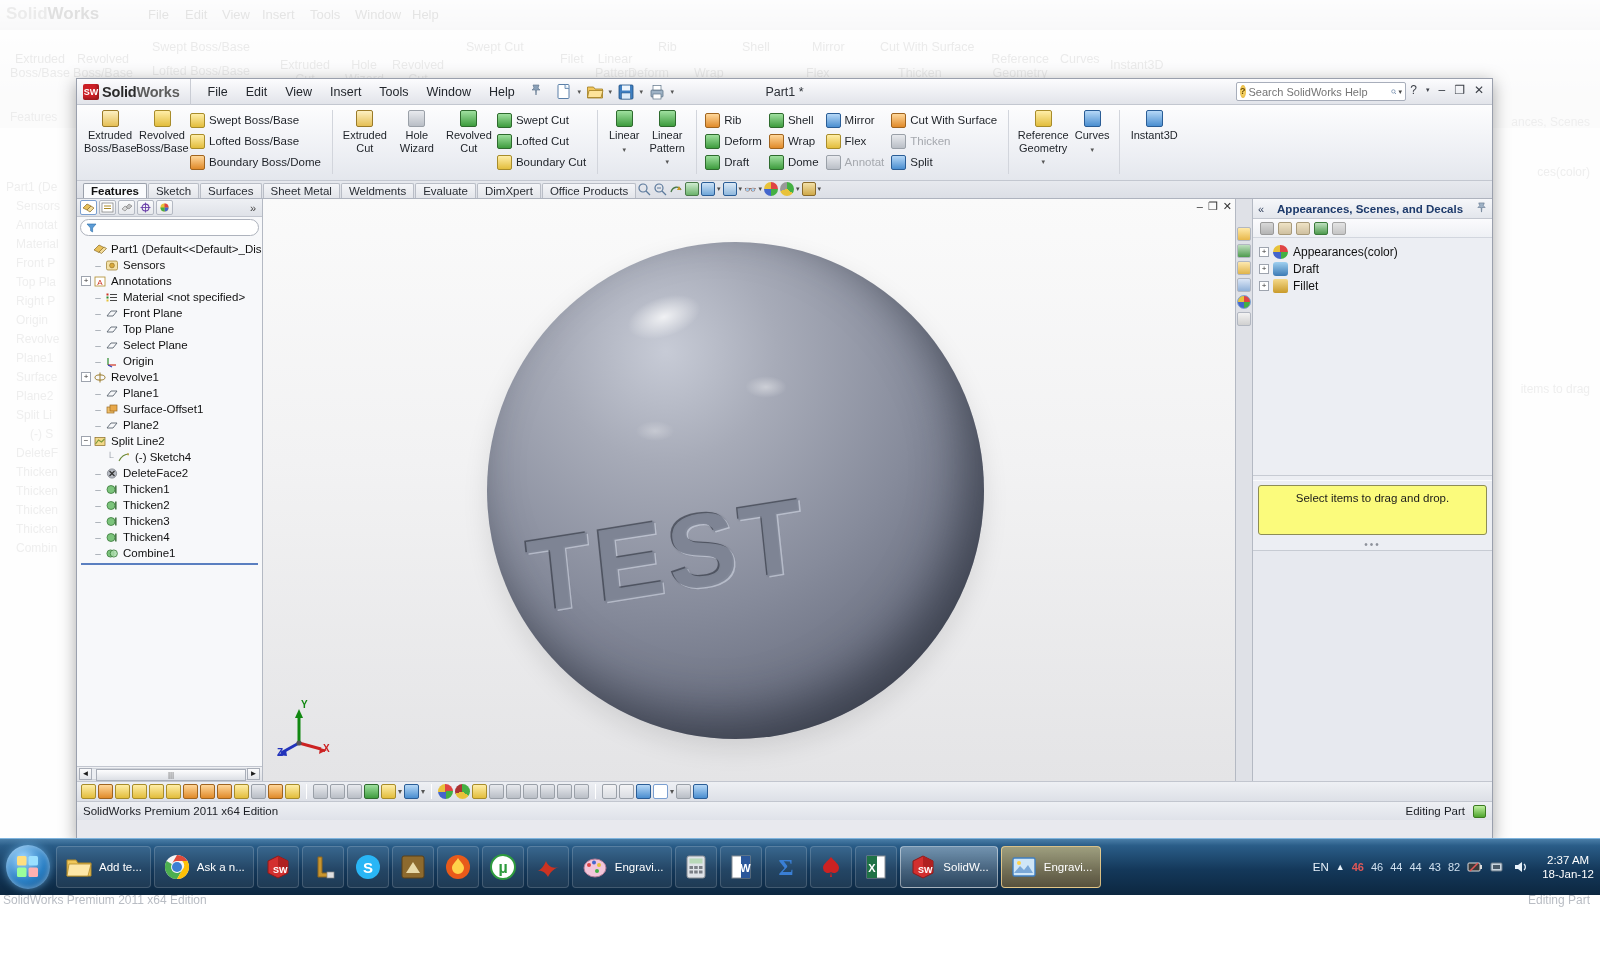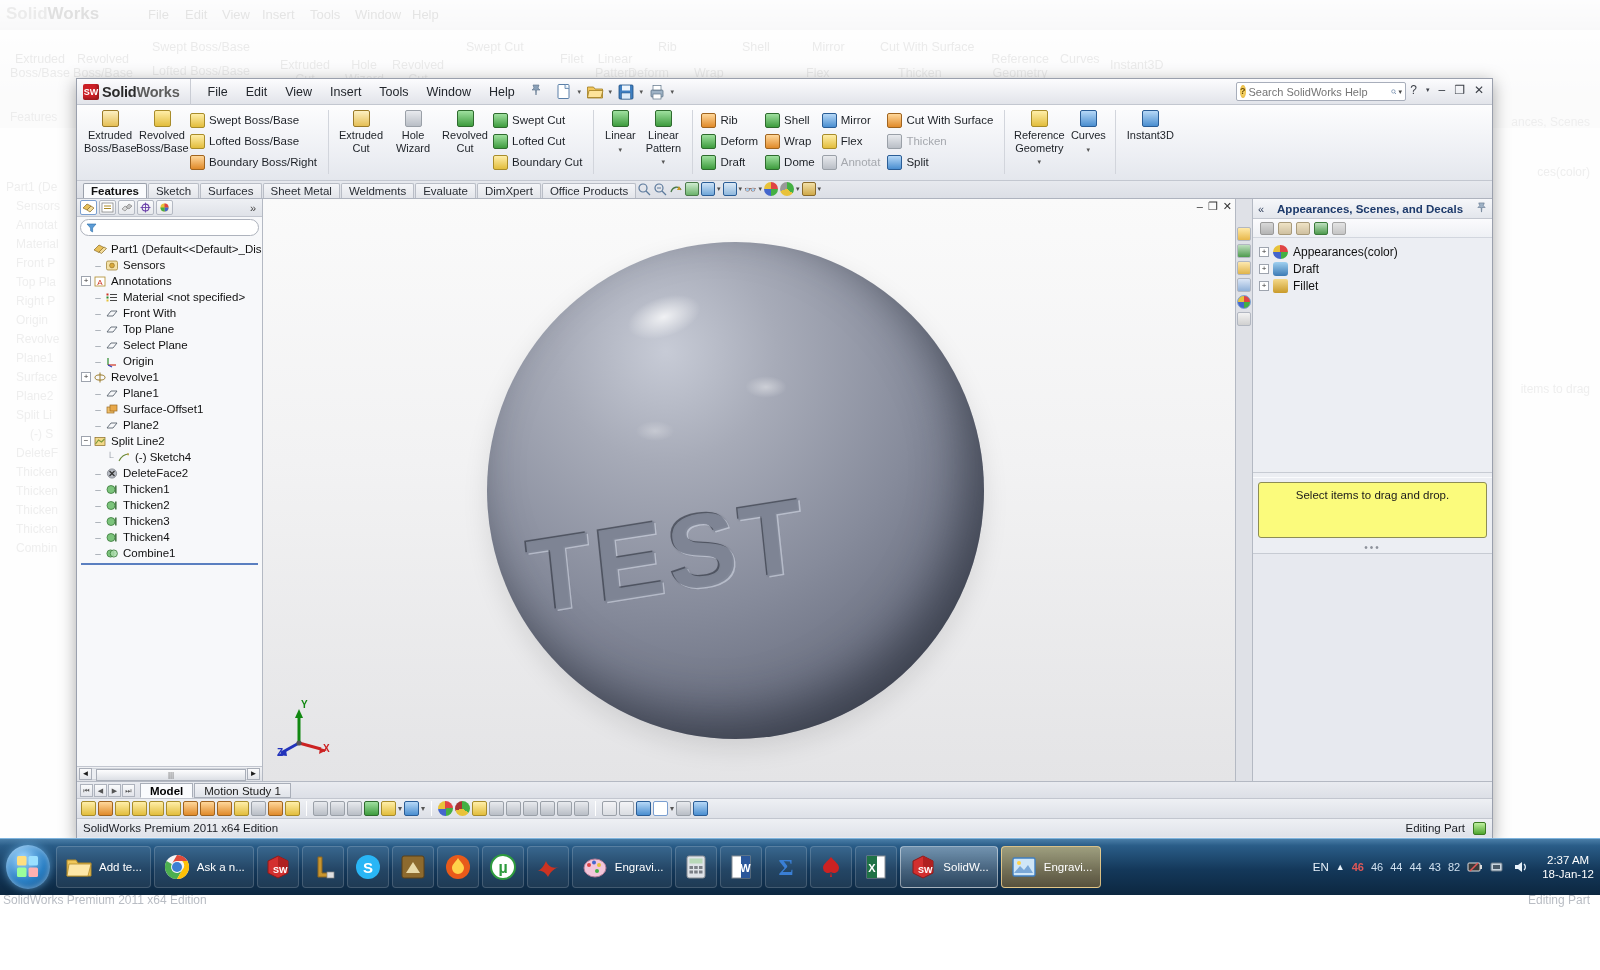--- a/index.html
+++ b/index.html
@@ -204,21 +204,21 @@
   .tp-chev{font-size:11px;color:#33425e;cursor:default;}
   .tp-title{flex:1;text-align:center;font-size:11.5px;font-weight:bold;color:#1d3a6b;}
   .tp-pin{font-size:11px;color:#33425e;cursor:default;}
   .tp-tools{height:19px;display:flex;align-items:center;gap:4px;padding:0 7px;
     background:linear-gradient(#fbfbfd,#eef0f4);border-bottom:1px solid #d2d6de;}
   .tp-tool{width:14px;height:13px;border-radius:2px;cursor:default;}
   .tp-tree{flex:1;background:#eceef3;padding:5px 0 0 6px;}
   .tp-row{display:flex;align-items:center;height:17px;font-size:12px;color:#111;cursor:default;}
   .tp-sep{height:6px;border-top:1px solid #c7cbd3;border-bottom:1px solid #fafbfd;margin-top:2px;}
   .dragbox{
-    margin:4px 5px;height:56px;background:#fbfb7c;border:1px solid #8d8d55;border-radius:3px;
+    margin:4px 5px;height:50px;background:#fbfb7c;border:1px solid #8d8d55;border-radius:3px;
     font-size:11.5px;color:#1a1a1a;text-align:center;padding-top:6px;
   }
   .tp-dots{text-align:center;font-size:10px;color:#8d919a;letter-spacing:2px;height:11px;}
   .tp-bot{flex:1;background:#e7e9ef;border-top:1px solid #c7cbd3;}
 
   
   .doc-tabs{
     height:17px;background:linear-gradient(#e9ebf0,#dcdfe6);border-top:1px solid #b4b9c3;
     display:flex;align-items:center;padding-left:3px;gap:1px;
   }
@@ -393,20 +393,21 @@
         <div class="qat-btn">
           <svg width="20" height="20" viewBox="0 0 20 20">
               <rect x="4" y="8" width="12" height="7" rx="1" fill="#9fb3c6" stroke="#5d7388" stroke-width=".8"></rect>
               <rect x="6" y="3.5" width="8" height="4.5" fill="#fff" stroke="#5d7388" stroke-width=".7"></rect>
               <rect x="6" y="12" width="8" height="5" fill="#fff" stroke="#5d7388" stroke-width=".7"></rect>
             </svg>
         </div>
         <div class="qat-arrow">▾</div>
       </div>
     </div>
+    <div class="title-doc">Part1 *</div>
     <div class="search-wrap">
       <div class="help-icon-y">?</div>
       <input type="text" placeholder="Search SolidWorks Help" style="">
       <svg class="mag" viewBox="0 0 14 14">
           <circle cx="5.6" cy="5.6" r="4" fill="none" stroke="#3b5e8c" stroke-width="1.2"></circle>
           <line x1="8.6" y1="8.6" x2="12.5" y2="12.5" stroke="#3b5e8c" stroke-width="1.4"></line>
         </svg>
       <span style="font-size:7px;color:#444;margin-left:2px;">▾</span>
     </div>
     <div class="win-ctrls">
@@ -435,21 +436,21 @@
         <div class="small-btn">
             <span class="g sm ylw"></span>
             <span>Swept Boss/Base</span>
           </div>
         <div class="small-btn">
             <span class="g sm ylw"></span>
             <span>Lofted Boss/Base</span>
           </div>
         <div class="small-btn">
             <span class="g sm ora"></span>
-            <span>Boundary Boss/Right</span>
+            <span>Boundary Boss/Dome</span>
           </div>
       </div>
     </div>
     <div class="rsep"></div>
 
     <div class="rgroup">
       <div class="big-btn">
         <span class="glyph g sq"></span>
         <span>Extruded</span><br>
         <span>Cut</span>
@@ -701,21 +702,21 @@
               <line x1="5" y1="6.5" x2="12" y2="6.5" stroke="#444" stroke-width="1"></line>
               <line x1="5" y1="9.5" x2="12" y2="9.5" stroke="#444" stroke-width="1"></line>
             </svg>
           <span>Material &lt;not specified&gt;</span>
         </div>
         <div class="trow" style="padding-left:12px">
           <span class="tline">–</span>
           <svg class="tico" viewBox="0 0 14 13">
               <path d="M2 9l4-5 6 0-4 5z" fill="none" stroke="#5a6470" stroke-width=".9"></path>
             </svg>
-          <span>Front With</span>
+          <span>Front Plane</span>
         </div>
         <div class="trow" style="padding-left:12px">
           <span class="tline">–</span>
           <svg class="tico" viewBox="0 0 14 13">
               <path d="M2 9l4-5 6 0-4 5z" fill="none" stroke="#5a6470" stroke-width=".9"></path>
             </svg>
           <span>Top Plane</span>
         </div>
         <div class="trow" style="padding-left:12px">
           <span class="tline">–</span>
@@ -913,28 +914,20 @@
           <span>Fillet</span>
         </div>
       </div>
       <div class="tp-sep"></div>
       <div class="dragbox">Select items to drag and drop.</div>
       <div class="tp-dots">•••</div>
       <div class="tp-bot"></div>
     </div>
   </div>
 
-  <div class="doc-tabs">
-    <div class="nav-btn">⏮</div>
-    <div class="nav-btn">◀</div>
-    <div class="nav-btn">▶</div>
-    <div class="nav-btn">⏭</div>
-    <div class="dtab active" style="margin-left:4px">Model</div>
-    <div class="dtab">Motion Study 1</div>
-  </div>
 
   <div class="bottom-tools">
     <span class="g sm ylw"></span>
     <span class="g sm ora"></span>
     <span class="g sm ylw"></span>
     <span class="g sm ylw"></span>
     <span class="g sm ylw"></span>
     <span class="g sm ylw"></span>
     <span class="g sm ora"></span>
     <span class="g sm ora"></span>

